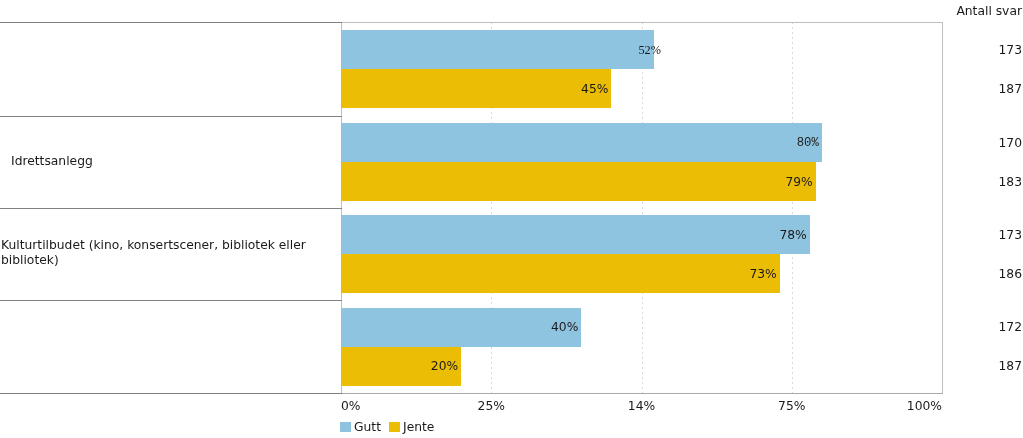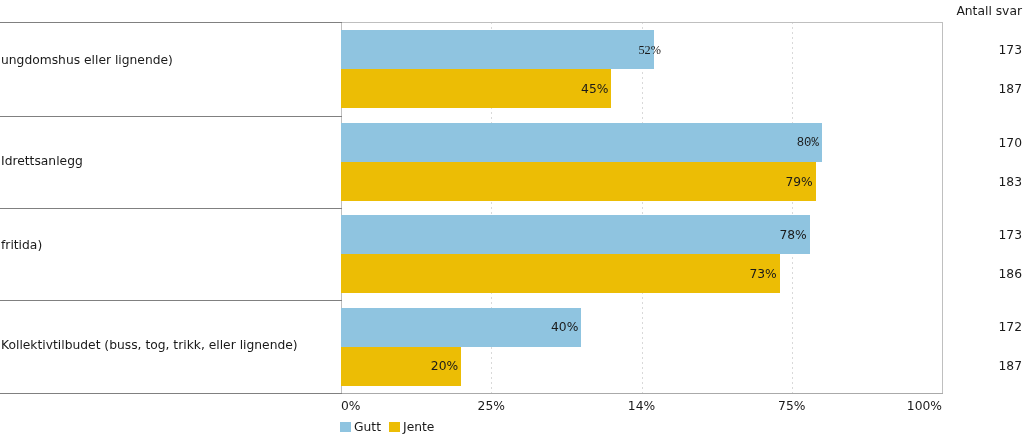--- a/index.html
+++ b/index.html
@@ -27,42 +27,41 @@
     <div class="grid" style="left: 791.75px; top: 22px; height: 371px; background-image: repeating-linear-gradient(rgb(217, 217, 217) 0px, rgb(217, 217, 217) 2px, rgba(255, 255, 255, 0) 2px, rgba(255, 255, 255, 0) 5px);"></div>
     <div class="plotborder" style="left: 341px; top: 22px; width: 602px; height: 1px;"></div>
     <div class="plotborder" style="left: 942px; top: 22px; width: 1px; height: 371px;"></div>
     <div class="plotborder" style="left: 341px; top: 22px; width: 1px; height: 371px;"></div>
     <div class="plotborder" style="left: 341px; top: 393px; width: 602px; height: 1px; background: rgb(170, 170, 170);"></div>
     <div class="hline" style="left: 0px; top: 22px; width: 342px;"></div>
     <div class="hline" style="left: 0px; top: 116px; width: 342px;"></div>
     <div class="hline" style="left: 0px; top: 208px; width: 342px;"></div>
     <div class="hline" style="left: 0px; top: 300px; width: 342px;"></div>
     <div class="hline" style="left: 0px; top: 393px; width: 342px;"></div>
-    <div class="rowlabel" style="top: 53px;"><div>ungdomshus eller lignende)</div></div>
+    <div class="rowlabel" style="top: 53px;"></div>
     <div class="bar" style="left: 341px; top: 30px; width: 312.52px; height: 39px; background: rgb(143, 196, 224);"></div>
     <div class="barlabel" style="left: 661px; top: 49.5px; transform: translate(-100%, -50%); font-family: Liberation Serif, serif;">52%</div>
     <div class="count" style="top: 49.5px; transform: translateY(-50%);">173</div>
     <div class="bar" style="left: 341px; top: 69px; width: 270.45px; height: 39px; background: rgb(236, 189, 5);"></div>
     <div class="barlabel" style="left: 608.45px; top: 88.5px; transform: translate(-100%, -50%);">45%</div>
     <div class="count" style="top: 88.5px; transform: translateY(-50%);">187</div>
-    <div class="rowlabel" style="top: 153.5px;"><div>Idrettsanlegg</div></div>
+    <div class="rowlabel" style="top: 153.5px; padding-left: 10px;"><div>Idrettsanlegg</div></div>
     <div class="bar" style="left: 341px; top: 123px; width: 480.8px; height: 39px; background: rgb(143, 196, 224);"></div>
     <div class="barlabel" style="left: 818.8px; top: 142.5px; transform: translate(-100%, -50%); font-family: Liberation Mono, monospace;">80%</div>
     <div class="count" style="top: 142.5px; transform: translateY(-50%);">170</div>
     <div class="bar" style="left: 341px; top: 162px; width: 474.79px; height: 39px; background: rgb(236, 189, 5);"></div>
     <div class="barlabel" style="left: 812.79px; top: 181.5px; transform: translate(-100%, -50%); text-align: center;">79%</div>
     <div class="count" style="top: 181.5px; transform: translateY(-50%);">183</div>
-    <div class="rowlabel" style="top: 238px;"><div>fritida)</div></div>
+    <div class="rowlabel" style="top: 238px;"><div>Kulturtilbudet (kino, konsertscener, bibliotek eller</div><div>bibliotek)</div></div>
     <div class="bar" style="left: 341px; top: 215px; width: 468.78px; height: 39px; background: rgb(143, 196, 224);"></div>
     <div class="barlabel" style="left: 806.78px; top: 234.5px; transform: translate(-100%, -50%);">78%</div>
     <div class="count" style="top: 234.5px; transform: translateY(-50%);">173</div>
     <div class="bar" style="left: 341px; top: 254px; width: 438.73px; height: 39px; background: rgb(236, 189, 5);"></div>
     <div class="barlabel" style="left: 776.73px; top: 273.5px; transform: translate(-100%, -50%);">73%</div>
     <div class="count" style="top: 273.5px; transform: translateY(-50%);">186</div>
-    <div class="rowlabel" style="top: 338px;"><div>Kollektivtilbudet (buss, tog, trikk, eller lignende)</div></div>
     <div class="bar" style="left: 341px; top: 307.5px; width: 240.4px; height: 39px; background: rgb(143, 196, 224);"></div>
     <div class="barlabel" style="left: 578.4px; top: 327px; transform: translate(-100%, -50%);">40%</div>
     <div class="count" style="top: 327px; transform: translateY(-50%);">172</div>
     <div class="bar" style="left: 341px; top: 346.5px; width: 120.2px; height: 39px; background: rgb(236, 189, 5);"></div>
     <div class="barlabel" style="left: 458.2px; top: 366px; transform: translate(-100%, -50%);">20%</div>
     <div class="count" style="top: 366px; transform: translateY(-50%);">187</div>
     <div class="count" style="top: 4px;">Antall svar</div>
     <div class="tick" style="top: 399px; left: 341px; transform: translateX(0px);">0%</div>
     <div class="tick" style="top: 399px; left: 491.25px; transform: translateX(-50%);">25%</div>
     <div class="tick" style="top: 399px; left: 641.5px; transform: translateX(-50%);">14%</div>

